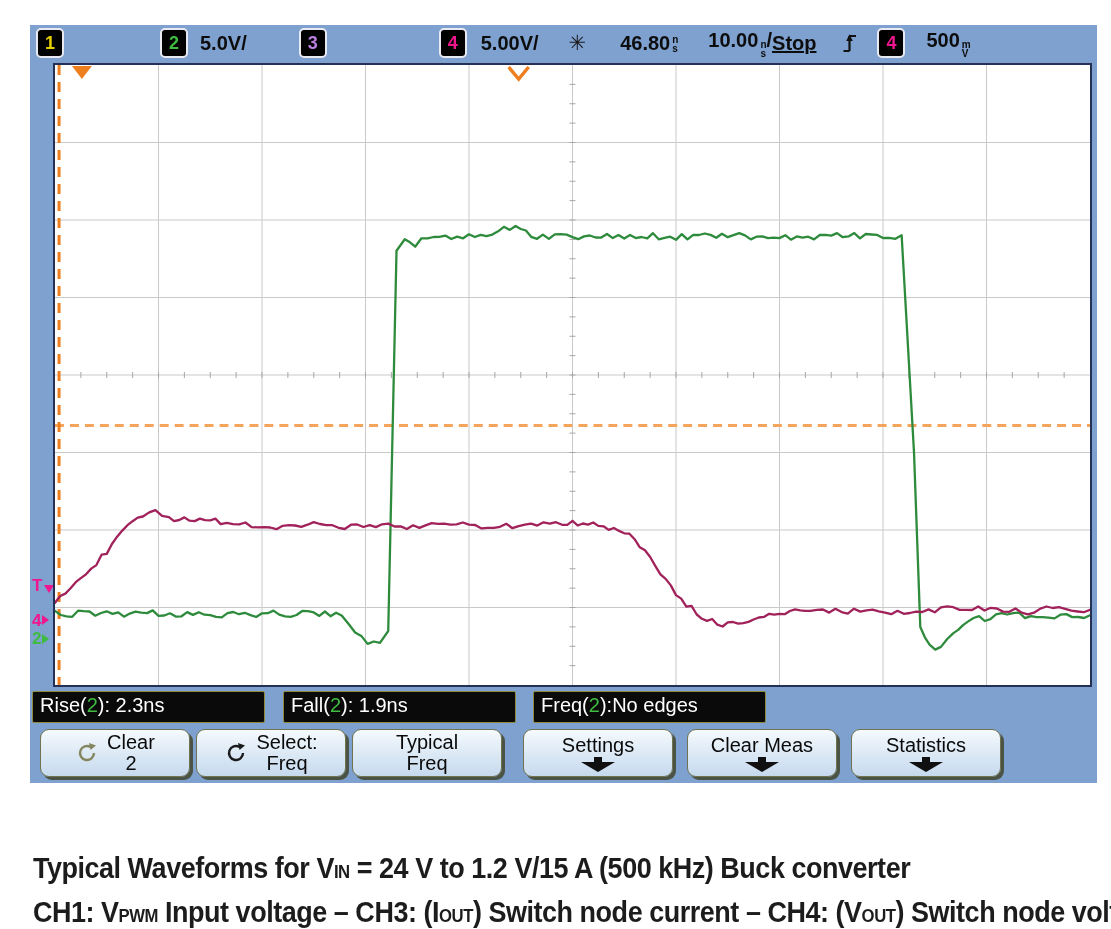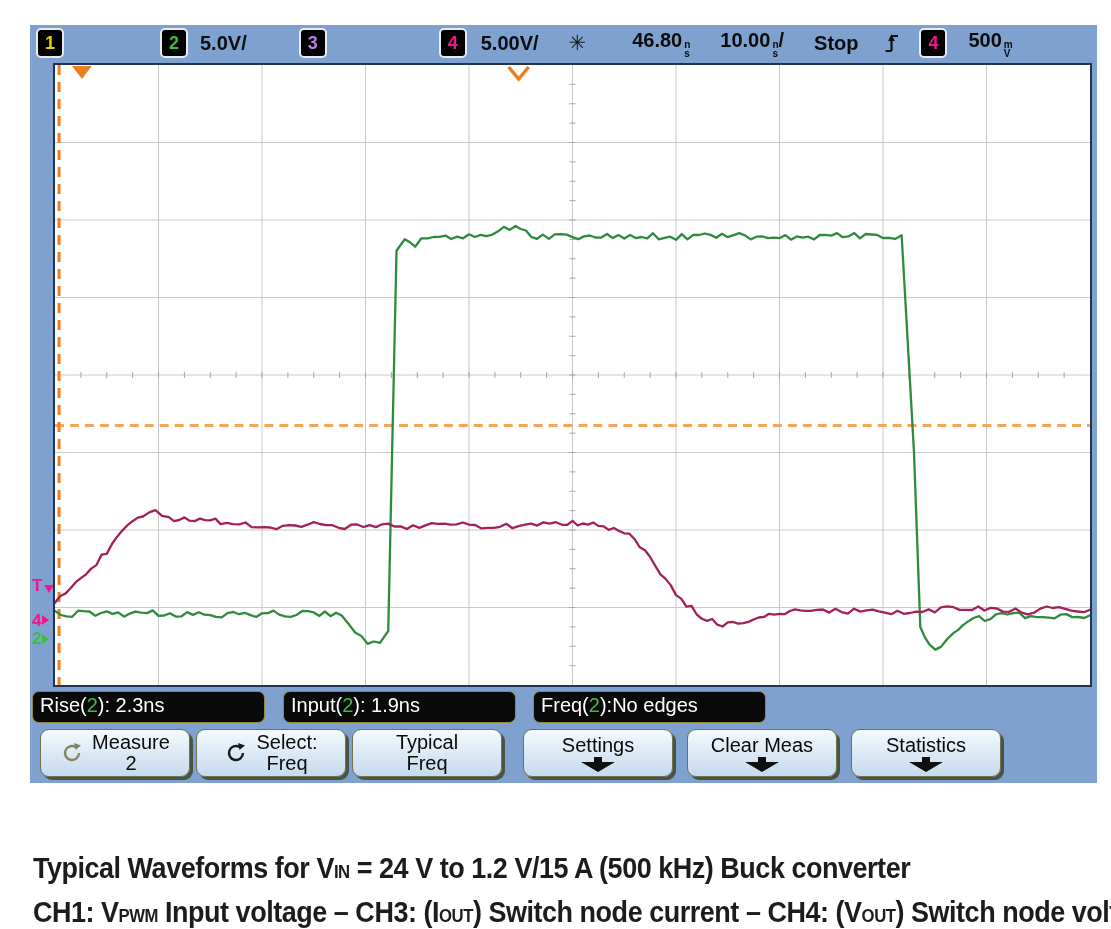--- a/index.html
+++ b/index.html
@@ -9,40 +9,40 @@
   .scope{position:absolute;left:30px;top:25px;width:1067px;height:758px;background:#7EA1CF;}
   .statusbar{height:36px;display:flex;align-items:center;color:#0d0d0d;
              font-size:20px;font-weight:700;white-space:nowrap;}
   .sbtext{display:inline-flex;align-items:baseline;}
   .chbox{width:24px;height:26px;background:#000;border:2px solid #e9e9f2;border-radius:5px;
          display:inline-flex;align-items:center;justify-content:center;
          font-size:18px;font-weight:700;flex:none;}
   .sb-ch1{margin-left:6px;} .sb-ch2{margin-left:96px;} .sb-sc2{margin-left:12px;}
   .sb-ch3{margin-left:52px;} .sb-ch4{margin-left:112px;} .sb-sc4{margin-left:14px;}
   .sb-star{margin-left:30px;font-size:21px;font-weight:400;color:#1a1a1a;}
-  .sb-delay{margin-left:46px;} .sb-tb{margin-left:30px;} .sb-stop{margin-left:30px;}
+  .sb-delay{margin-left:34px;align-items:center;} .sb-tb{margin-left:30px;} .sb-stop{text-decoration:underline;}
   .sb-edge{margin-left:26px;flex:none;} .sb-tsrc{margin-left:20px;} .sb-lvl{margin-left:21px;}
   .unit{display:inline-flex;flex-direction:column;align-items:flex-start;font-size:10px;
         line-height:9px;font-weight:700;margin-left:2px;transform:translateY(1px);}
   
   .screen{display:flex;align-items:flex-start;height:628px;padding-top:2px;box-sizing:border-box;}
   .left-strip{width:23px;height:624px;position:relative;flex:none;}
   .plot{position:relative;flex:1;height:620px;margin-right:5px;background:#ffffff;
         border:2px solid #243055;}
   .plot svg{display:block;width:100%;height:100%;}
   .lmark{position:absolute;left:2px;font-weight:700;font-size:17px;line-height:17px;
          display:flex;align-items:center;}
   .arr-right{width:0;height:0;border-left:7px solid currentColor;border-top:5px solid transparent;
              border-bottom:5px solid transparent;margin-left:1px;}
   .arr-down{width:0;height:0;border-top:8px solid currentColor;border-left:5px solid transparent;
             border-right:5px solid transparent;margin-left:2px;margin-top:8px;}
   
   .measrow{position:relative;height:38px;}
   .measbox{position:absolute;top:2px;height:28px;width:224px;background:#0a0a0a;color:#fff;
-           border:1px solid #8f8a3e;border-radius:7px;font-size:20px;font-weight:400;
+           border:1px solid #8f8a3e;border-radius:2px;font-size:20px;font-weight:400;
            padding:2px 0 0 7px;white-space:nowrap;}
   .mchan{color:#3FBC3F;}
   
   .softkeys{position:relative;height:56px;}
   .skey{position:absolute;top:2px;width:148px;height:46px;border-radius:9px;cursor:pointer;
         background:linear-gradient(180deg,#F5FAFD 0%,#DFEBF6 45%,#C6DAEE 100%);
         border:1px solid #6f7350;box-shadow:3px 3px 0 rgba(62,64,32,0.8);
         display:flex;align-items:center;justify-content:center;color:#0a0a0a;
         font-size:20px;font-weight:400;}
   .sklines{display:flex;flex-direction:column;align-items:center;line-height:21px;}
@@ -210,37 +210,37 @@
             <path d="M455.02400000000006 2 L465.02400000000006 14 L475.02400000000006 2" fill="none" stroke="#EE7F1F" stroke-width="3.5"></path>
           </svg>
       </div>
     </div>
 
     <div class="measrow">
       <div class="measbox" style="left:2px">
         <span>Rise(</span><span class="mchan">2</span><span>): 2.3ns</span>
       </div>
       <div class="measbox" style="left:253px">
-        <span>Input(</span><span class="mchan">2</span><span>): 1.9ns</span>
+        <span>Fall(</span><span class="mchan">2</span><span>): 1.9ns</span>
       </div>
       <div class="measbox" style="left:503px">
         <span>Freq(</span><span class="mchan">2</span><span>):No edges</span>
       </div>
     </div>
 
     <div class="softkeys">
       <div class="skey" style="left:10px">
         <span class="knob">
           <svg width="24" height="24" viewBox="0 0 24 24">
             <path d="M19 12 a7 7 0 1 1 -3.5 -6" fill="none" stroke="#84865f" stroke-width="2.4"></path>
             <path d="M14 2 L21 4.5 L15.5 9 Z" fill="#84865f"></path>
           </svg>
         </span>
         <span class="sklines">
-          <span>Measure</span>
+          <span>Clear</span>
           <span>2</span>
         </span>
       </div>
       <div class="skey" style="left:166px">
         <span class="knob">
           <svg width="24" height="24" viewBox="0 0 24 24">
             <path d="M19 12 a7 7 0 1 1 -3.5 -6" fill="none" stroke="#1a1a1a" stroke-width="2.4"></path>
             <path d="M14 2 L21 4.5 L15.5 9 Z" fill="#1a1a1a"></path>
           </svg>
         </span>

